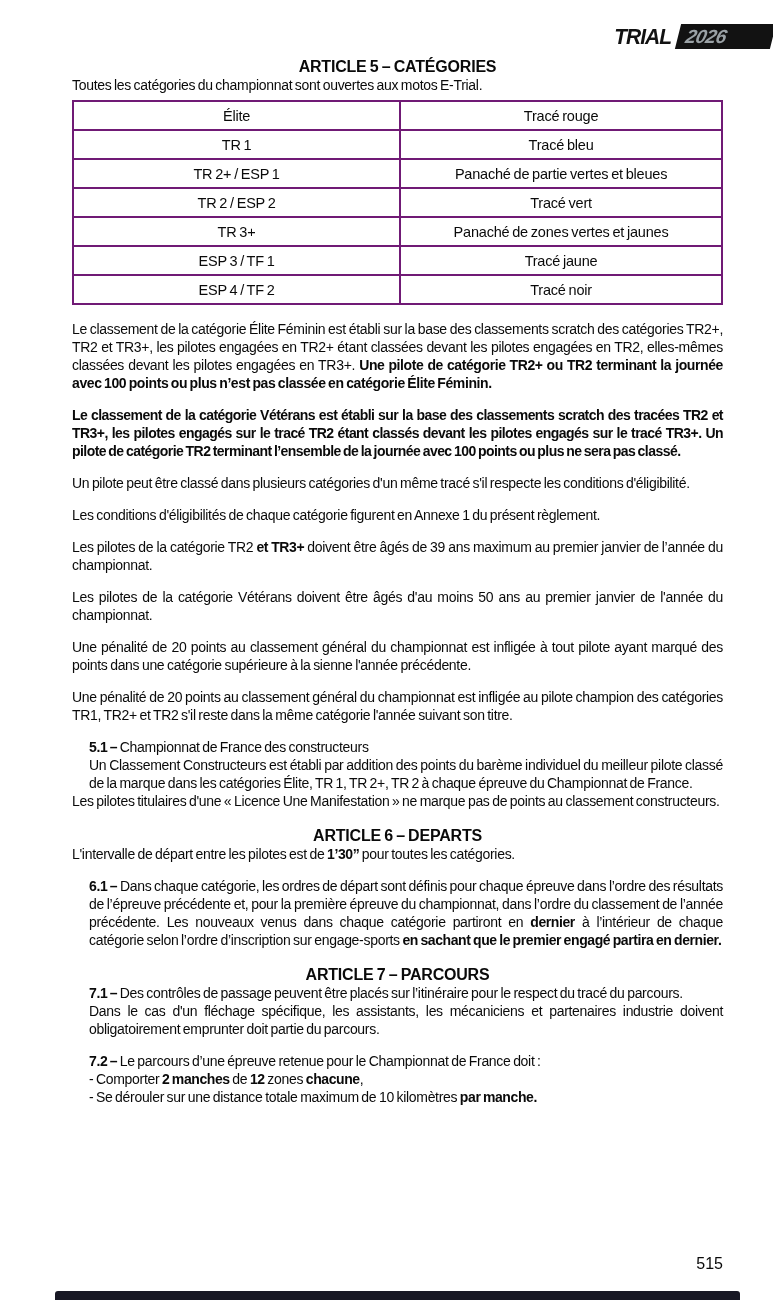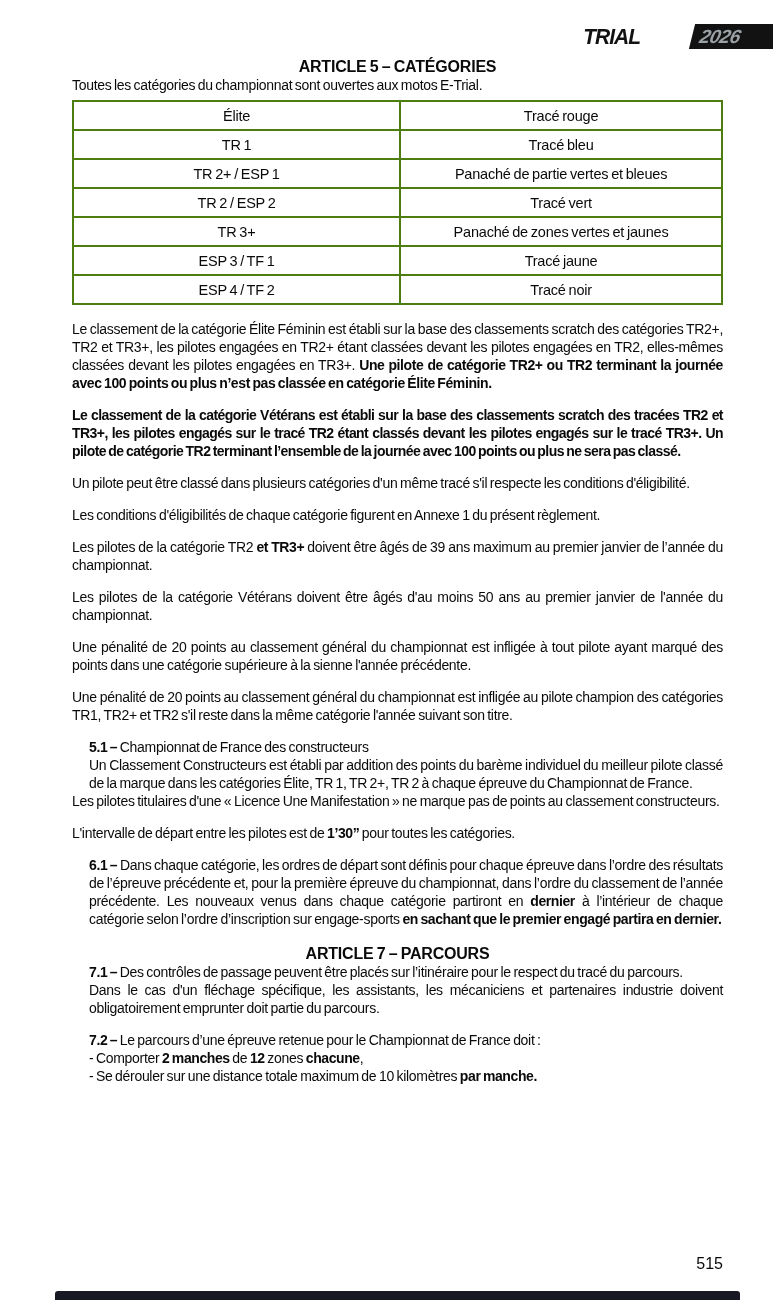--- a/index.html
+++ b/index.html
@@ -11,25 +11,24 @@
     background: #ffffff;
     overflow: hidden;
     font-family: "Liberation Sans", "DejaVu Sans", sans-serif;
     color: #0a0a0a;
   }
 
   
   .logo {
     position: absolute;
     top: 24px;
-    right: 0;
+    right: 14px;
     height: 25px;
     display: flex;
     align-items: center;
-    gap: 45px;
   }
   .logo-trial {
     font-style: italic;
     font-weight: 900;
     font-size: 21px;
     letter-spacing: -1px;
     color: #121212;
     padding-right: 7px;
     transform: scaleY(1.05);
   }
@@ -78,21 +77,21 @@
   .allbold { font-weight: bold; letter-spacing: -0.55px; }
 
   
   table.cat-table {
     width: 100%;
     border-collapse: collapse;
     margin: 6px 0 15px 0;
     table-layout: fixed;
   }
   table.cat-table td {
-    border: 2px solid #4d7c0f;
+    border: 2px solid #701a75;
     height: 29px;
     text-align: center;
     vertical-align: middle;
     font-size: 14.5px;
     letter-spacing: -0.2px;
     padding: 0 4px;
   }
   table.cat-table td:first-child { width: 50.4%; }
 
   
@@ -176,20 +175,21 @@
     <p>Les pilotes de la catégorie Vétérans doivent être âgés d'au moins 50 ans au premier janvier de l'année du championnat.</p>
 
     <p>Une pénalité de 20 points au classement général du championnat est infligée à tout pilote ayant marqué des points dans une catégorie supérieure à la sienne l'année précédente.</p>
 
     <p>Une pénalité de 20 points au classement général du championnat est infligée au pilote champion des catégories TR1, TR2+ et TR2 s'il reste dans la même catégorie l'année suivant son titre.</p>
 
     <p class="indent tight"><b>5.1 –</b><span> Championnat de France des constructeurs</span><br>
       <span>Un Classement Constructeurs est établi par addition des points du barème individuel du meilleur pilote classé de la marque dans les catégories Élite, TR 1, TR 2+, TR 2 à chaque épreuve du Championnat de France.</span></p>
     <p>Les pilotes titulaires d'une « Licence Une Manifestation » ne marque pas de points au classement constructeurs.</p>
 
+    <div class="heading gap-top">ARTICLE 6 – DEPARTS</div>
     <p><span>L'intervalle de départ entre les pilotes est de </span><b>1’30”</b><span> pour toutes les catégories.</span></p>
 
     <p class="indent"><b>6.1 –</b><span> Dans chaque catégorie, les ordres de départ sont définis pour chaque épreuve dans l’ordre des résultats de l’épreuve précédente et, pour la première épreuve du championnat, dans l’ordre du classement de l’année précédente. Les nouveaux venus dans chaque catégorie partiront en </span><b>dernier</b><span> à l’intérieur de chaque catégorie selon l’ordre d’inscription sur engage-sports </span><b>en sachant que le premier engagé partira en dernier.</b></p>
 
     <div class="heading gap-top">ARTICLE 7 – PARCOURS</div>
     <p class="indent"><b>7.1 –</b><span> Des contrôles de passage peuvent être placés sur l’itinéraire pour le respect du tracé du parcours.</span><br>
       <span>Dans le cas d'un fléchage spécifique, les assistants, les mécaniciens et partenaires industrie doivent obligatoirement emprunter doit partie du parcours.</span></p>
 
     <p class="indent"><b>7.2 –</b><span> Le parcours d’une épreuve retenue pour le Championnat de France doit :</span><br>
       <span><span>- Comporter </span><b>2 manches</b><span> de </span><b>12</b><span> zones </span><b>chacune</b><span>,</span></span><br>

